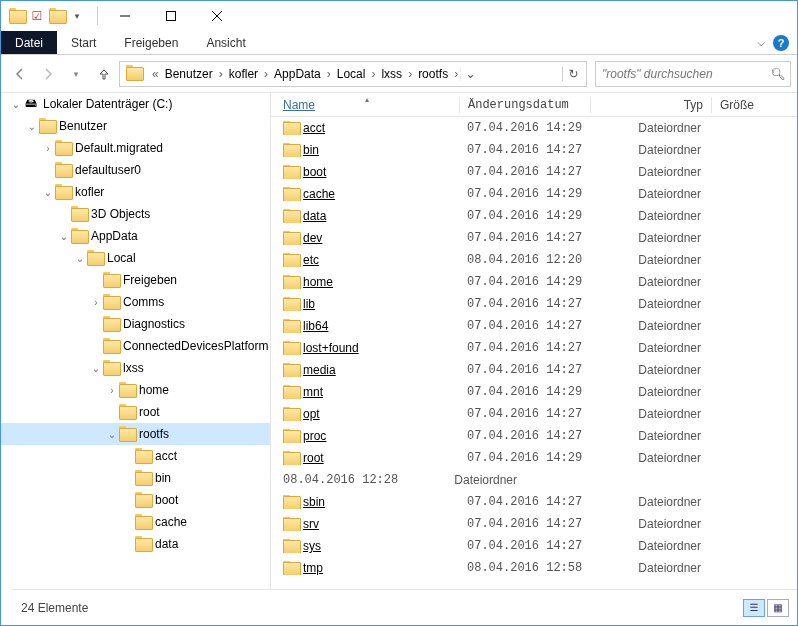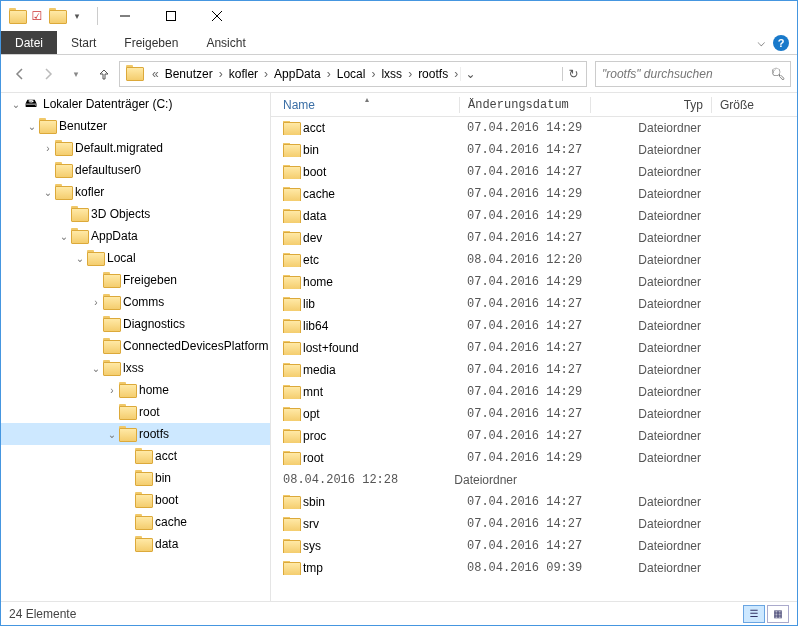--- a/index.html
+++ b/index.html
@@ -8,21 +8,21 @@
   .window { width: 798px; height: 626px; background: #fff; border: 1px solid #4596e0; display: flex; flex-direction: column; position: relative; }
   .titlebar { height: 30px; display: flex; align-items: center; background: #fff; }
   .title-icons { display: flex; gap: 4px; padding: 0 8px; align-items: center; }
   .tb-icon { width: 16px; height: 16px; display: inline-flex; align-items: center; justify-content: center; }
   .title-sep { width: 1px; height: 18px; background: #ccc; margin: 0 4px; }
   .title-path { flex: 1; padding-left: 4px; color: #000; white-space: nowrap; }
   .win-controls { display: flex; height: 100%; }
   .win-btn { width: 46px; display: flex; align-items: center; justify-content: center; }
   .ribbon-tabs { height: 24px; background: #fff; display: flex; align-items: stretch; border-bottom: 1px solid #d0d0d0; }
   .ribbon-tab { padding: 0 14px; display: flex; align-items: center; color: #333; }
-  .ribbon-tab.active { background: #404040; color: #fff; text-align: center; }
+  .ribbon-tab.active { background: #0f172a; color: #fff; text-align: center; }
   .ribbon-right { margin-left: auto; display: flex; align-items: center; padding-right: 8px; gap: 8px; }
   .help-icon { width: 16px; height: 16px; border-radius: 50%; background: #1979ca; color: #fff; display: inline-flex; align-items: center; justify-content: center; font-size: 11px; font-weight: bold; }
   .navbar { height: 38px; display: flex; align-items: center; padding: 4px 6px; gap: 2px; border-bottom: 1px solid #e5e5e5; }
   .nav-btn { width: 26px; height: 26px; display: inline-flex; align-items: center; justify-content: center; color: #666; }
   .nav-btn.disabled { color: #bbb; }
   .addr { flex: 1; height: 26px; border: 1px solid #ccc; display: flex; align-items: center; padding: 0 2px; overflow: hidden; }
   .crumb { display: inline-flex; align-items: center; padding: 0 4px; white-space: nowrap; }
   .crumb-sep { color: #666; padding: 0 2px; }
   .addr .refresh { margin-left: auto; width: 22px; text-align: center; color: #555; border-left: 1px solid #ccc;}
   .addr .chev { width: 20px; text-align: center; color: #555; border-left: 1px solid #eee; }
@@ -48,25 +48,25 @@
   .list-header .col { padding: 0 8px; color: #444; position: relative; }
   .list-header .col:first-child { color: #3a6ea5;}
   .col-sep { width: 1px; height: 16px; background: #e5e5e5; }
   .sort-ind { position: absolute; top: -3px; left: 50%; transform: translateX(-50%); font-size: 8px; color: #777; }
   .list-body { flex: 1; overflow-y: auto; overflow-x: auto; }
   .list-body::-webkit-scrollbar { width: 16px; height: 16px; }
   .list-body::-webkit-scrollbar-track { background: #f0f0f0; }
   .list-body::-webkit-scrollbar-thumb { background: #c2c2c2; }
   .row { display: flex; height: 22px; align-items: center; padding-left: 4px; }
   .cell { padding: 0 8px; white-space: nowrap; overflow: hidden; }
-  .c-name { width: 184px; display: flex; align-items: center; }
+  .c-name { width: 184px; display: flex; align-items: center; text-decoration: underline; }
   .c-date { width: 130px; color: #555; font-family: Liberation Mono, monospace; }
   .c-type { width: 120px; color: #555; text-align: right; }
   .c-size { width: 60px; color: #555; }
-  .status { height: 24px; border-top: 1px solid #e5e5e5; display: flex; align-items: center; padding: 4px 8px; color: #444; }
+  .status { height: 36px; border-top: 1px solid #e5e5e5; display: flex; align-items: center; padding: 4px 8px; color: #444; margin-left: 12px; }
   .status .right { margin-left: auto; display: flex; gap: 2px; }
   .view-btn { width: 22px; height: 18px; border: 1px solid #aac; display: inline-flex; align-items: center; justify-content: center; font-size: 10px; color: #336; }
   .view-btn.active { background: #cde8ff; border-color: #6aa5e2; }
 </style>
 </head>
 <body>
 
 <div class="window">
 
   <div class="titlebar">
@@ -463,21 +463,21 @@
             </div>
             <div class="cell c-date">07.04.2016 14:27</div>
             <div class="cell c-type">Dateiordner</div>
             <div class="cell c-size"></div>
           </div>
           <div class="row">
             <div class="cell c-name">
               <span class="folder-icon"></span>
               <span>tmp</span>
             </div>
-            <div class="cell c-date">08.04.2016 09:39</div>
+            <div class="cell c-date">08.04.2016 12:58</div>
             <div class="cell c-type">Dateiordner</div>
             <div class="cell c-size"></div>
           </div>
         </div>
     </div>
   </div>
 
   <div class="status">
     <span>24 Elemente</span>
     <div class="right">

